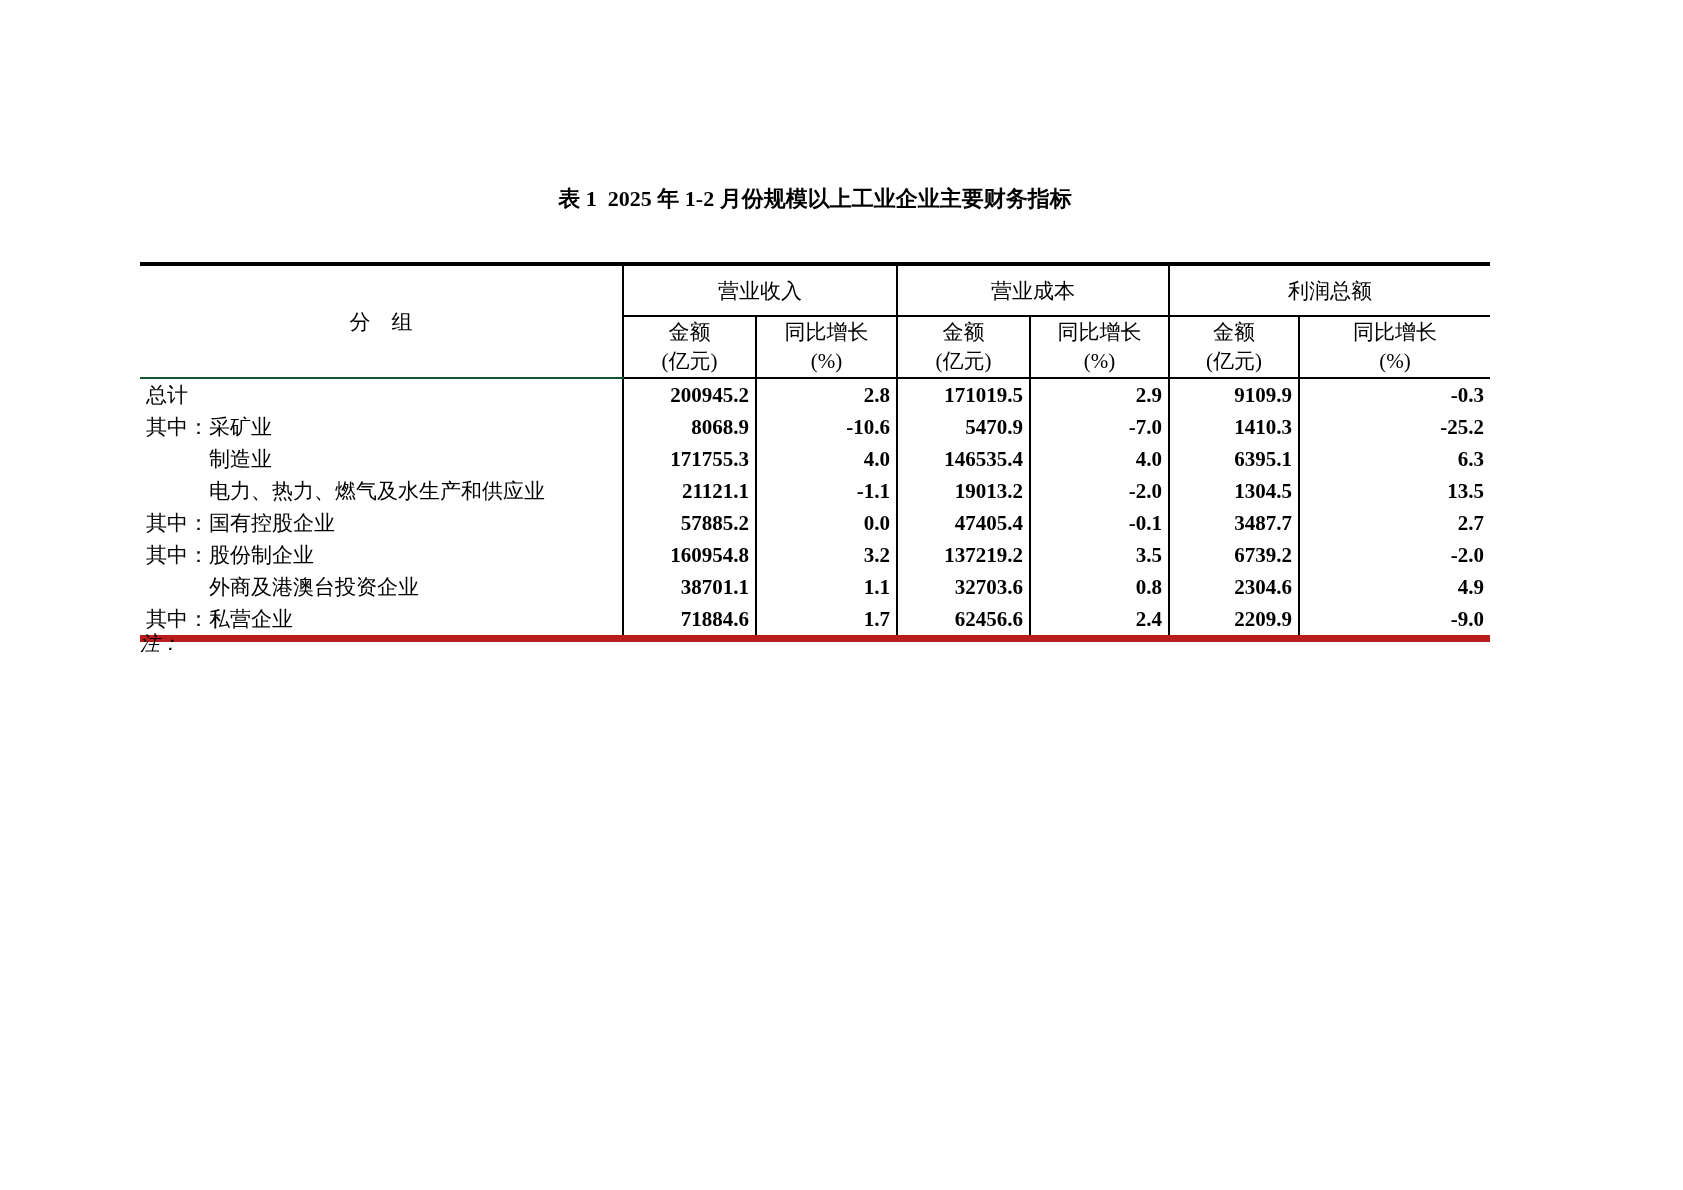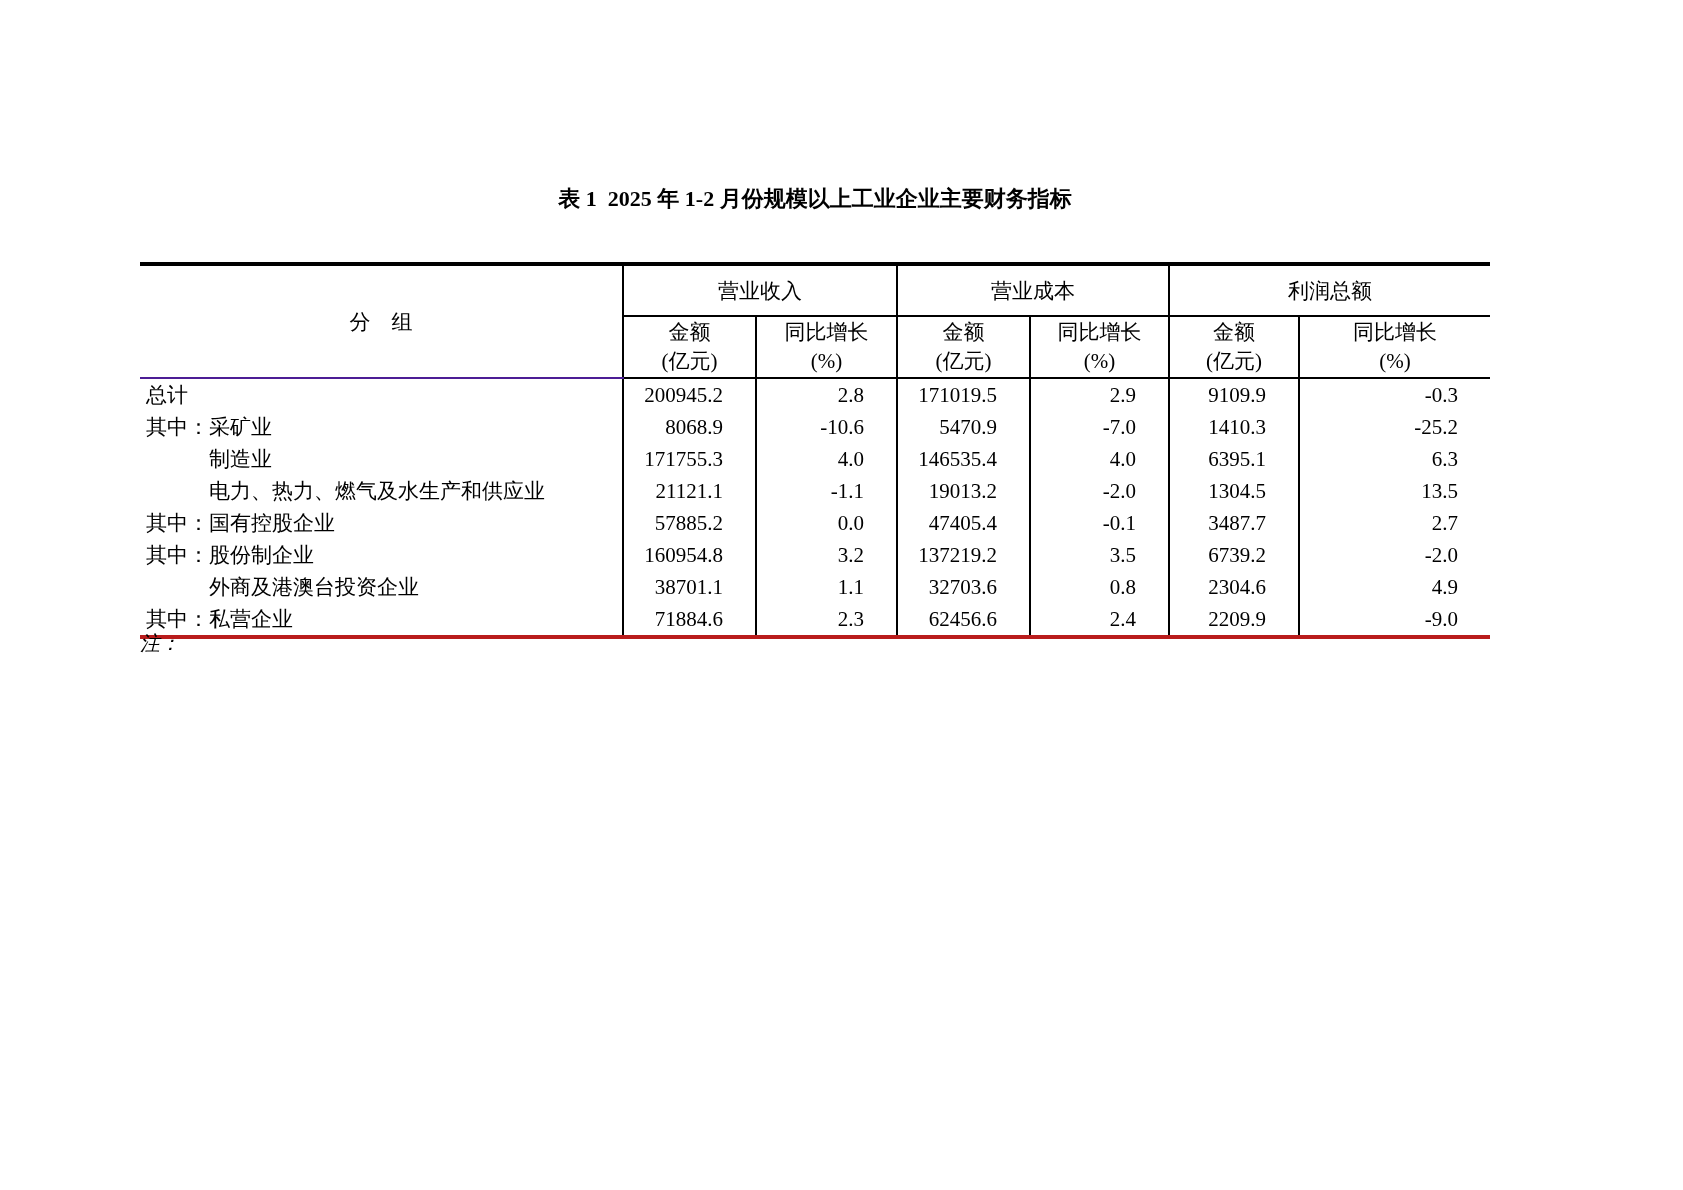--- a/index.html
+++ b/index.html
@@ -29,27 +29,27 @@
     top: 262px;
     width: 1350px;
     border-collapse: collapse;
     table-layout: fixed;
     font-size: 21px;
   }
   .fin-table th { font-weight: normal; }
   .fin-table .top-b      { border-top: 4px solid #000; }
   .fin-table .grp-head   { border-bottom: 2px solid #000; height: 52px; text-align: center; vertical-align: middle; }
   .fin-table .sub-head   { border-bottom: 2px solid #000; height: 62px; text-align: center; vertical-align: middle; white-space: pre-line; line-height: 29px; }
-  .fin-table .group-col  { border-bottom: 2px solid #4c1d95; text-align: center; vertical-align: middle; white-space: pre; }
+  .fin-table .group-col  { border-bottom: 2px solid #14532d; text-align: center; vertical-align: middle; white-space: pre; }
   .fin-table .bl         { border-left: 2px solid #000; }
   .fin-table td          { height: 30px; line-height: 30px; vertical-align: middle; }
-  .fin-table td.num      { text-align: right; padding-right: 32px; }
+  .fin-table td.num      { text-align: right; padding-right: 6px; font-weight: bold; }
   .fin-table td.label    { text-align: left; padding-left: 6px; white-space: nowrap; }
   .fin-table td.indent   { padding-left: 69px; }
-  .fin-table tr.last td  { border-bottom: 4px solid #b91c1c; }
+  .fin-table tr.last td  { border-bottom: 7px solid #b91c1c; }
   .notes {
     position: absolute;
     left: 140px;
     top: 628px;
     width: 1350px;
     font-size: 20px;
     font-style: italic;
     line-height: 30px;
   }
   .notes div { white-space: nowrap; }
@@ -151,21 +151,21 @@
       <td class="num bl">38701.1</td>
       <td class="num bl">1.1</td>
       <td class="num bl">32703.6</td>
       <td class="num bl">0.8</td>
       <td class="num bl">2304.6</td>
       <td class="num bl">4.9</td>
     </tr>
     <tr class="last">
       <td class="label">其中：私营企业</td>
       <td class="num bl">71884.6</td>
-      <td class="num bl">2.3</td>
+      <td class="num bl">1.7</td>
       <td class="num bl">62456.6</td>
       <td class="num bl">2.4</td>
       <td class="num bl">2209.9</td>
       <td class="num bl">-9.0</td>
     </tr>
   </tbody>
 </table>
 
 <div class="notes">
   <div>注：</div>

